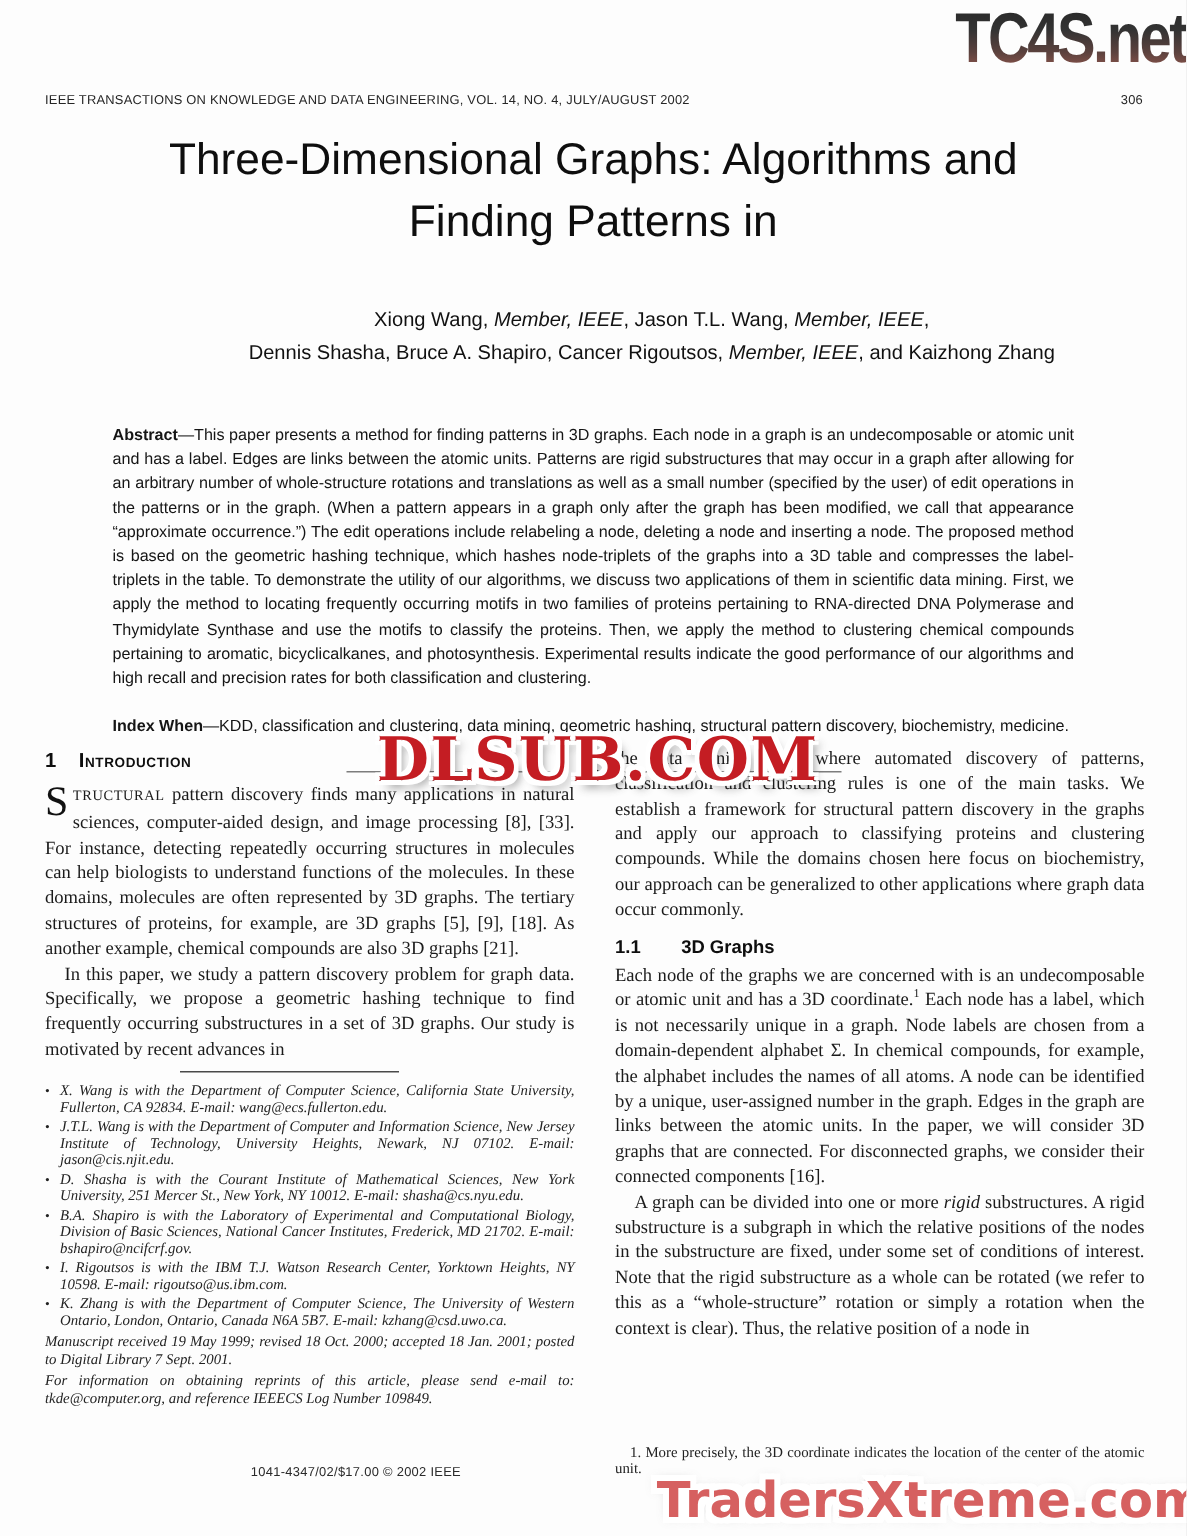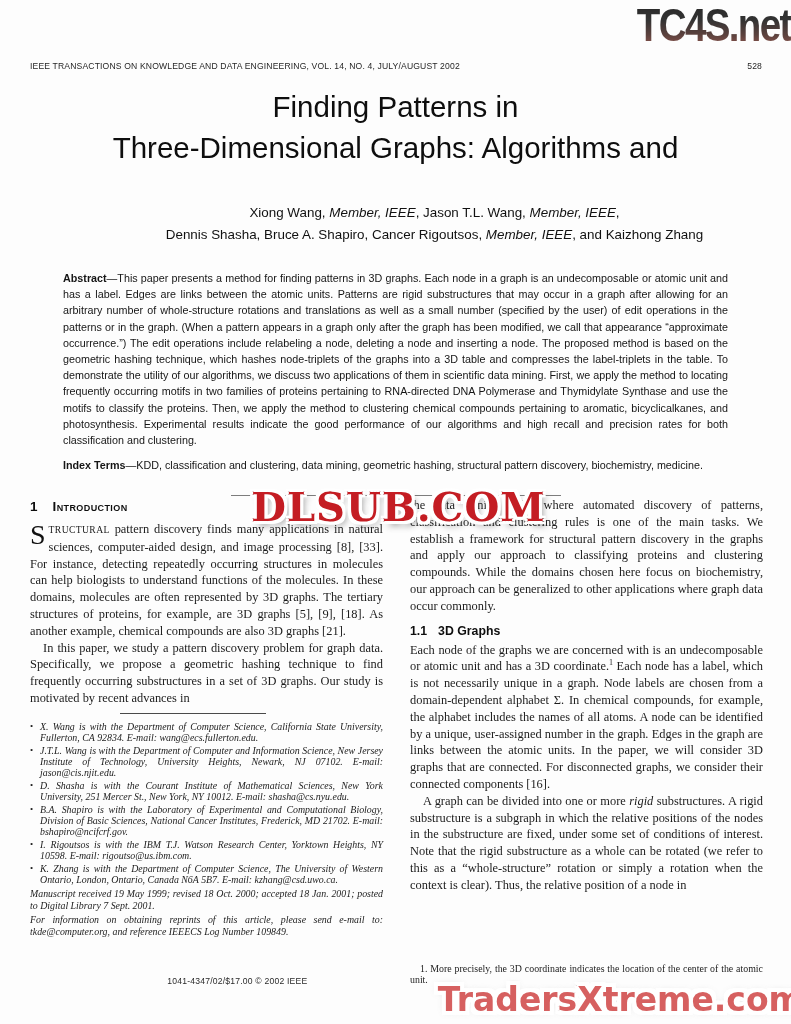--- a/index.html
+++ b/index.html
@@ -62,21 +62,21 @@
     line-height:22px;color:#111;padding-left:39px;
   }
   .authors .it{font-style:italic;}
 
   
   .front{
     position:absolute;top:266px;left:59px;width:673px;
     font-family:"Liberation Sans",sans-serif;font-size:10.75px;
     line-height:16.2px;color:#151515;text-align:justify;
   }
-  .front p{margin:4px;}
+  .front p{margin:16px;}
   .front .lbl{font-weight:bold;}
   .front .index{margin-top:9px;}
   .sep{
     margin:17px auto 0;width:330px;display:flex;align-items:center;gap:13px;
     color:#111;
   }
   .sep .rule{flex:1;height:1px;background:#7d7d7d;}
   .sep .glyph{font-size:12px;line-height:10px;}
 
   
@@ -94,21 +94,21 @@
   h2.sec{
     margin:2px 0 7px;font-family:"Liberation Sans",sans-serif;
     font-size:13.5px;font-weight:bold;color:#0e0e0e;
   }
   h2.sec .num{margin-right:15px;}
   h2.sec .cap{font-variant:small-caps;letter-spacing:.4px;}
   h3.subsec{
     margin:9px 0 4px;font-family:"Liberation Sans",sans-serif;
     font-size:12.3px;font-weight:bold;color:#0e0e0e;
   }
-  h3.subsec .num{margin-right:11px;}
+  h3.subsec .num{margin-right:27px;}
   .dropcap{
     float:left;font-size:28px;line-height:23px;padding:2px 3px 0 0;color:#111;
   }
   .leadcaps{font-size:9.6px;letter-spacing:.4px;}
 
   
   .fnblock{margin-top:6px;}
   .fnrule{width:146px;height:1px;background:#4a4a4a;margin:0 0 7px 90px;}
   .fnitem{
     display:flex;font-style:italic;font-size:9.9px;line-height:11.4px;
@@ -137,36 +137,36 @@
 <body>
 
 <div class="page">
 
   <div class="wm-tc4s">TC4S.net</div>
   <div class="wm-dlsub">DLSUB.COM</div>
   <div class="wm-traders">TradersXtreme.com</div>
 
   <div class="runhead">
     <span>IEEE TRANSACTIONS ON KNOWLEDGE AND DATA ENGINEERING,   VOL. 14,   NO. 4,   JULY/AUGUST 2002</span>
-    <span>528</span>
+    <span>306</span>
   </div>
 
   <div class="title">
+    <div>Three-Dimensional Graphs: Algorithms and</div>
     <div>Finding Patterns in</div>
-    <div>Three-Dimensional Graphs: Algorithms and</div>
   </div>
 
   <div class="authors">
     <div><span>Xiong Wang, </span><span class="it">Member, IEEE</span><span>, Jason T.L. Wang, </span><span class="it">Member, IEEE</span><span>,</span></div>
     <div><span>Dennis Shasha, Bruce A. Shapiro, Cancer Rigoutsos, </span><span class="it">Member, IEEE</span><span>, and Kaizhong Zhang</span></div>
   </div>
 
   <div class="front">
     <p><span class="lbl">Abstract</span><span>—</span><span>This paper presents a method for finding patterns in 3D graphs. Each node in a graph is an undecomposable or atomic unit and has a label. Edges are links between the atomic units. Patterns are rigid substructures that may occur in a graph after allowing for an arbitrary number of whole-structure rotations and translations as well as a small number (specified by the user) of edit operations in the patterns or in the graph. (When a pattern appears in a graph only after the graph has been modified, we call that appearance “approximate occurrence.”) The edit operations include relabeling a node, deleting a node and inserting a node. The proposed method is based on the geometric hashing technique, which hashes node-triplets of the graphs into a 3D table and compresses the label-triplets in the table. To demonstrate the utility of our algorithms, we discuss two applications of them in scientific data mining. First, we apply the method to locating frequently occurring motifs in two families of proteins pertaining to RNA-directed DNA Polymerase and Thymidylate Synthase and use the motifs to classify the proteins. Then, we apply the method to clustering chemical compounds pertaining to aromatic, bicyclicalkanes, and photosynthesis. Experimental results indicate the good performance of our algorithms and high recall and precision rates for both classification and clustering.</span></p>
-    <p class="index"><span class="lbl">Index Terms</span><span>—</span><span>KDD, classification and clustering, data mining, geometric hashing, structural pattern discovery, biochemistry, medicine.</span></p>
+    <p class="index"><span class="lbl">Index When</span><span>—</span><span>KDD, classification and clustering, data mining, geometric hashing, structural pattern discovery, biochemistry, medicine.</span></p>
     <div class="sep">
       <span class="rule"></span>
       <span class="glyph">✦</span>
       <span class="rule"></span>
     </div>
   </div>
 
   <div class="columns">
 
     <div class="col col-left">

